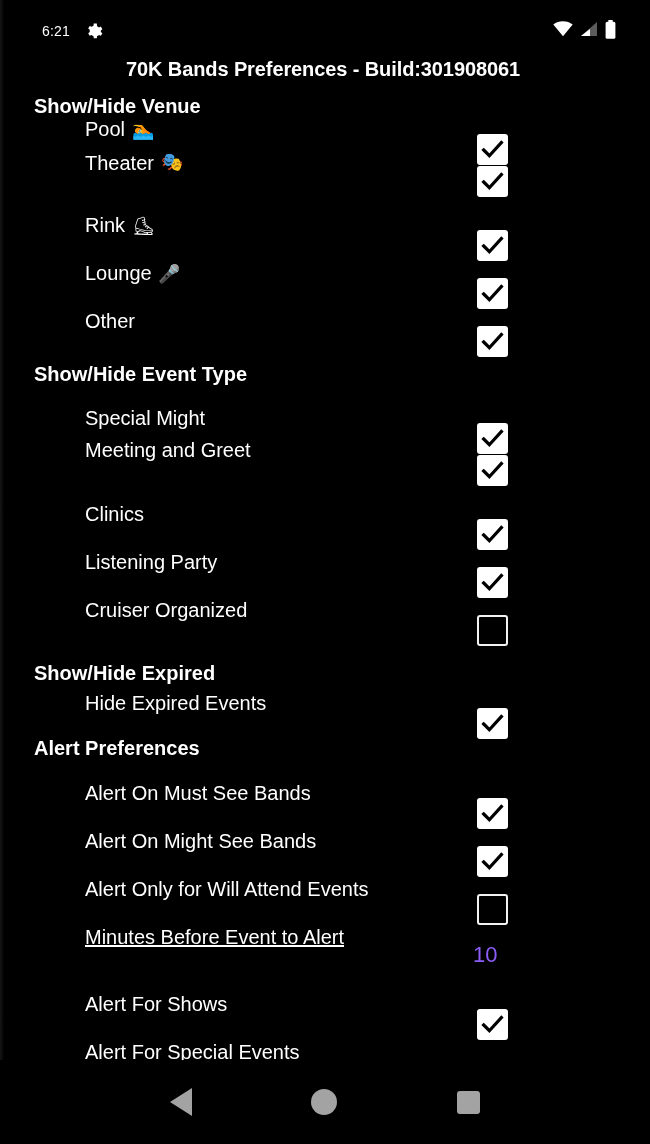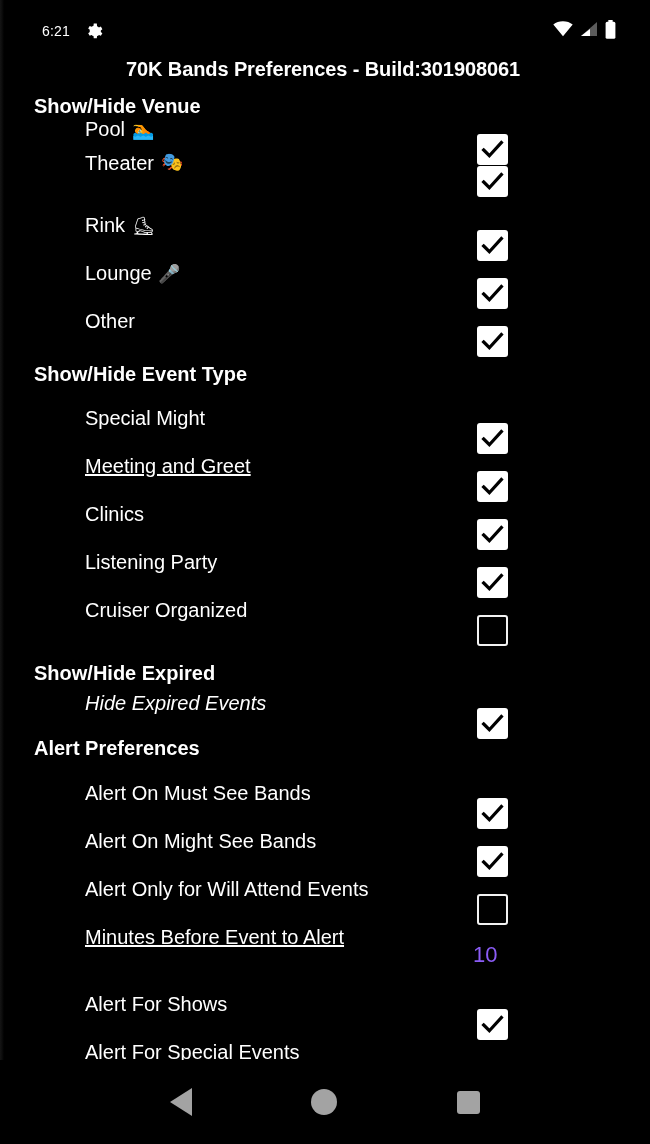--- a/index.html
+++ b/index.html
@@ -188,21 +188,21 @@
     <div class="row" style="position: absolute; top: 316px;">
       <span class="row-label">Special Might</span>
       <span class="ctrl" style="top: 15px;">
         <span class="cbox on">
           <svg width="25" height="25" viewBox="0 0 24 24">
             <path d="M3.5 12.4 9 18 20.5 5.4" fill="none" stroke="#000" stroke-width="3.1" stroke-linecap="square" stroke-linejoin="miter"></path>
           </svg>
         </span>
       </span>
     </div>
-    <div class="row" style="position: absolute; top: 364px; text-decoration: underline;">
+    <div class="row" style="position: absolute; top: 348px;">
       <span class="row-label">Meeting and Greet</span>
       <span class="ctrl" style="top: 15px;">
         <span class="cbox on">
           <svg width="25" height="25" viewBox="0 0 24 24">
             <path d="M3.5 12.4 9 18 20.5 5.4" fill="none" stroke="#000" stroke-width="3.1" stroke-linecap="square" stroke-linejoin="miter"></path>
           </svg>
         </span>
       </span>
     </div>
     <div class="row" style="position: absolute; top: 412px;">
@@ -225,21 +225,21 @@
         </span>
       </span>
     </div>
     <div class="row" style="position: absolute; top: 508px;">
       <span class="row-label">Cruiser Organized</span>
       <span class="ctrl" style="top: 15px;">
         <span class="cbox off"></span>
       </span>
     </div>
     <div class="section-header" style="position: absolute; top: 570px;">Show/Hide Expired</div>
-    <div class="row" style="position: absolute; top: 601px; font-style: italic;">
+    <div class="row" style="position: absolute; top: 601px;">
       <span class="row-label">Hide Expired Events</span>
       <span class="ctrl" style="top: 15px;">
         <span class="cbox on">
           <svg width="25" height="25" viewBox="0 0 24 24">
             <path d="M3.5 12.4 9 18 20.5 5.4" fill="none" stroke="#000" stroke-width="3.1" stroke-linecap="square" stroke-linejoin="miter"></path>
           </svg>
         </span>
       </span>
     </div>
     <div class="section-header" style="position: absolute; top: 645px;">Alert Preferences</div>

